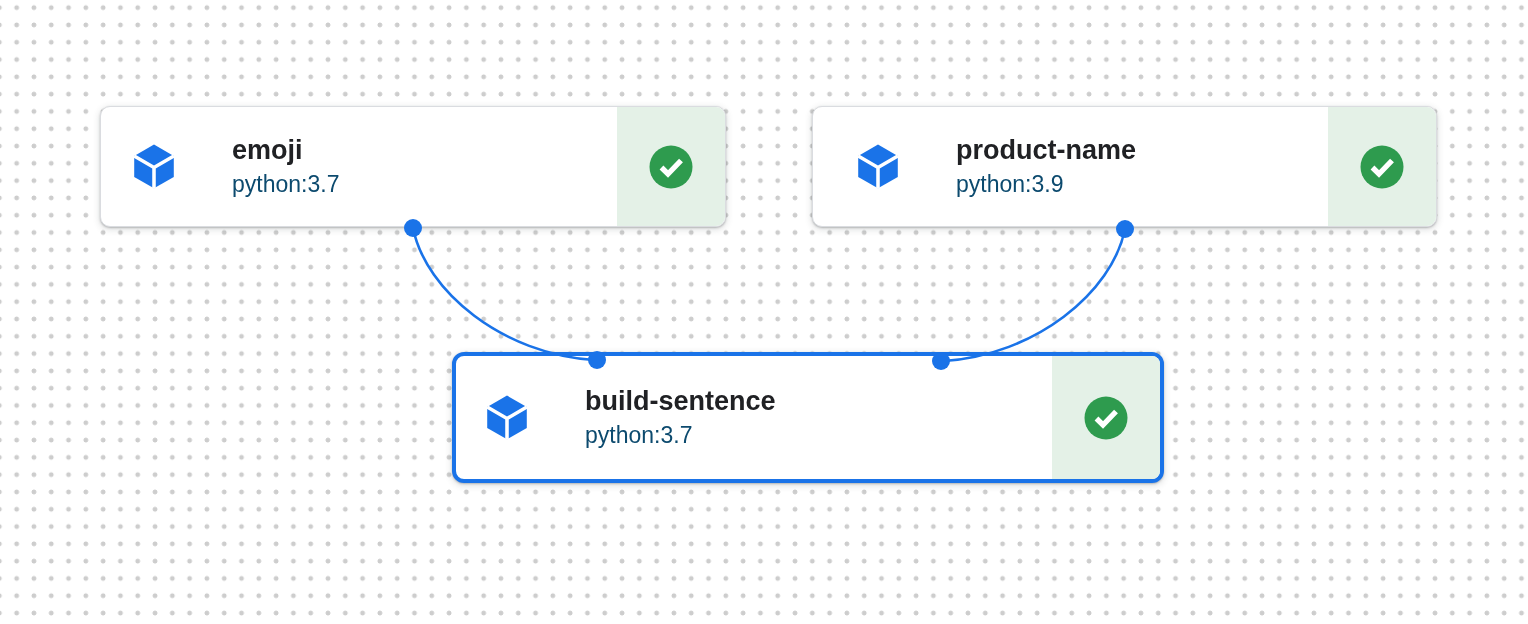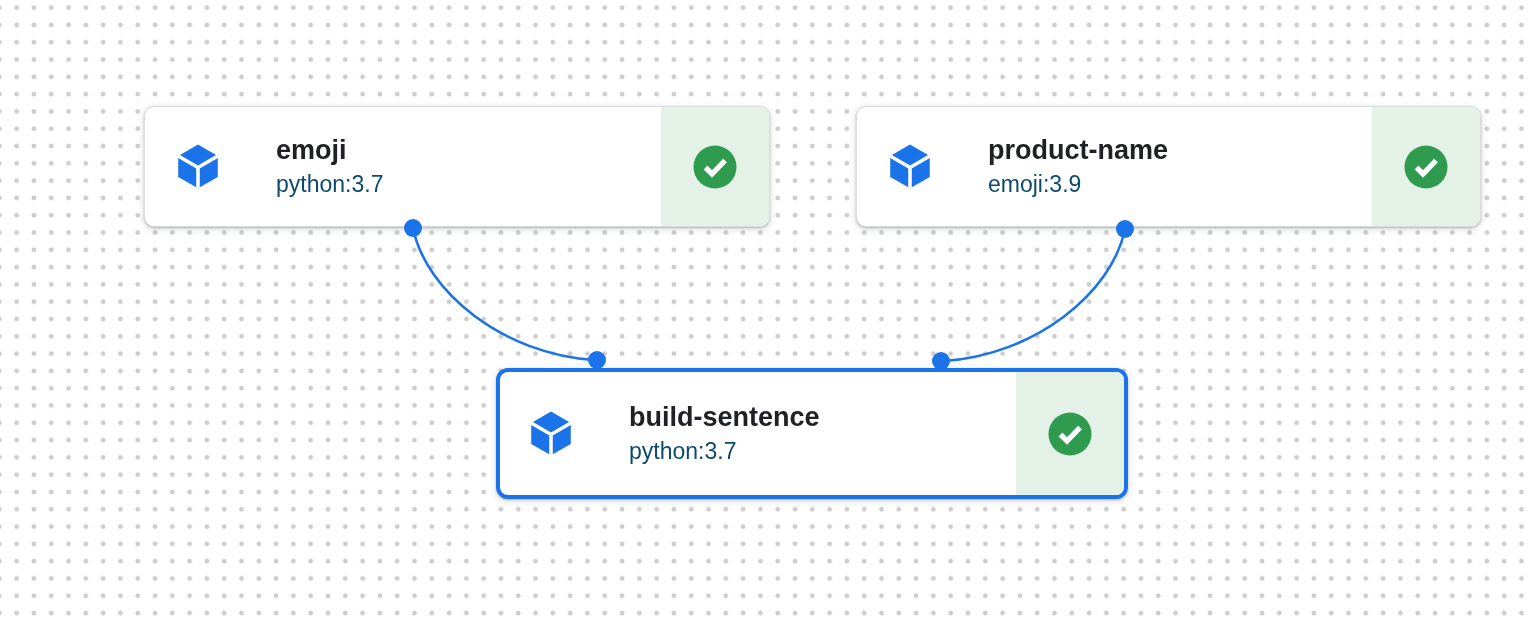--- a/index.html
+++ b/index.html
@@ -18,21 +18,20 @@
 
   .node {
     position: absolute;
     display: flex;
     align-items: center;
     background: #ffffff;
     border: 1px solid #dadce0;
     border-radius: 10px;
     box-shadow: 0 1px 2px rgba(60,64,67,.30), 0 2px 6px 1px rgba(60,64,67,.15);
     cursor: pointer;
-    margin-left: 44px;
   }
   .node.selected {
     border: 4px solid #1a73e8;
     border-radius: 12px;
   }
 
   .cube-wrap {
     flex: 0 0 auto;
     margin-left: 28px;
     width: 50px;
@@ -98,40 +97,40 @@
       <div class="sub">python:3.7</div>
     </div>
     <div class="status">
       <svg width="44" height="44" viewBox="0 0 44 44">
         <circle cx="22" cy="22" r="21.5" fill="#2e9b4e"></circle>
         <path d="M12.5 22.5 L19 29 L32 15.5" stroke="#ffffff" stroke-width="5.4" fill="none"></path>
       </svg>
     </div>
   </div>
 
-  <div class="node" style="left:812px; top:106px; width:625px; height:121px;">
+  <div class="node" style="left:812px; top:106px; width:625px; height:121px;padding-left:12px;">
     <span class="cube-wrap">
       <svg width="50" height="52" viewBox="0 0 48 46">
         <polygon points="24,1.5 43,12.5 43,32.5 24,43.5 5,32.5 5,12.5" fill="#1a73e8"></polygon>
         <path d="M5,12.5 L24,23.5 L43,12.5 M24,23.5 L24,43.5" stroke="#ffffff" stroke-width="3.4" fill="none"></path>
       </svg>
     </span>
     <div class="txt">
       <div class="title">product-name</div>
-      <div class="sub">emoji:3.9</div>
+      <div class="sub">python:3.9</div>
     </div>
     <div class="status">
       <svg width="44" height="44" viewBox="0 0 44 44">
         <circle cx="22" cy="22" r="21.5" fill="#2e9b4e"></circle>
         <path d="M12.5 22.5 L19 29 L32 15.5" stroke="#ffffff" stroke-width="5.4" fill="none"></path>
       </svg>
     </div>
   </div>
 
-  <div class="node selected" style="left:452px; top:368px; width:632px; height:131px;">
+  <div class="node selected" style="left:452px; top:352px; width:712px; height:131px;">
     <span class="cube-wrap">
       <svg width="50" height="52" viewBox="0 0 48 46">
         <polygon points="24,1.5 43,12.5 43,32.5 24,43.5 5,32.5 5,12.5" fill="#1a73e8"></polygon>
         <path d="M5,12.5 L24,23.5 L43,12.5 M24,23.5 L24,43.5" stroke="#ffffff" stroke-width="3.4" fill="none"></path>
       </svg>
     </span>
     <div class="txt">
       <div class="title">build-sentence</div>
       <div class="sub">python:3.7</div>
     </div>

